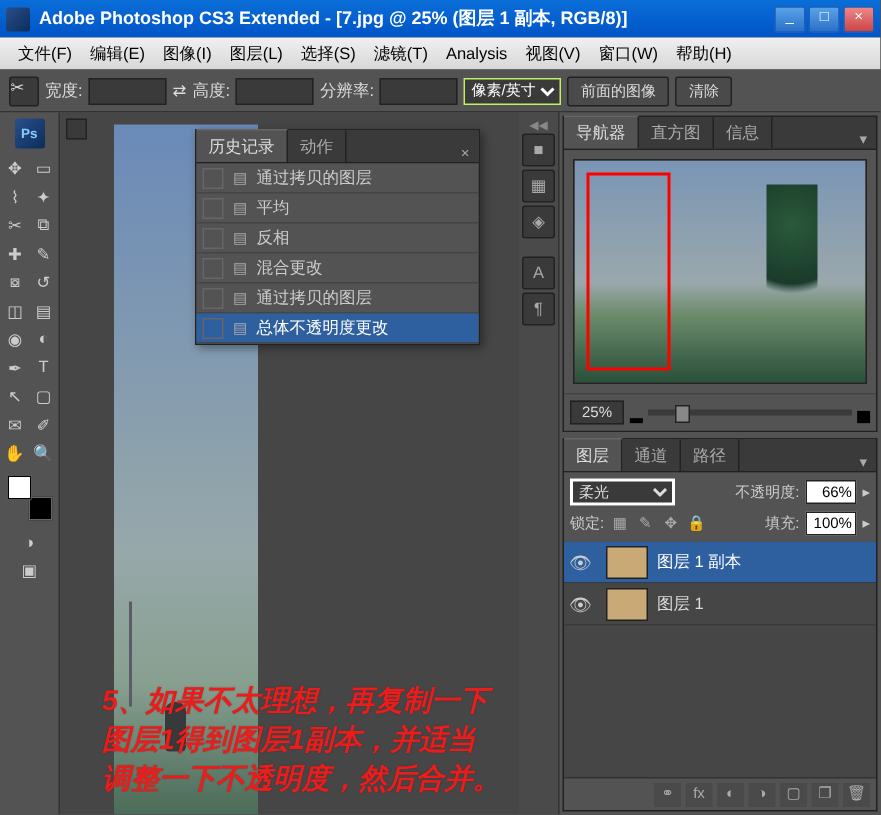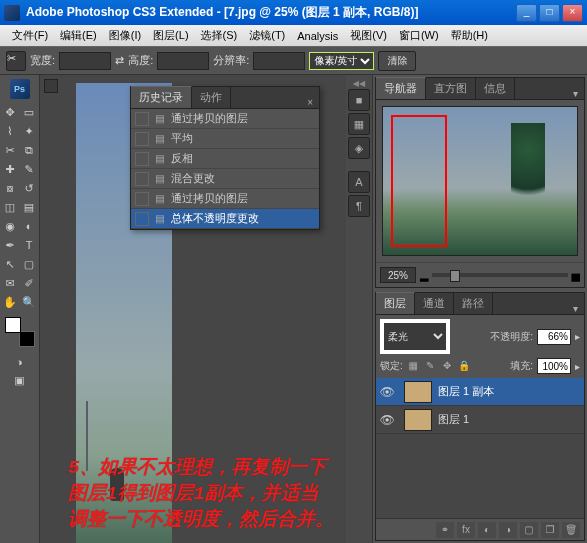--- a/index.html
+++ b/index.html
@@ -23,21 +23,21 @@
 .toolgrid{display:grid;grid-template-columns:18px 18px;gap:1px}
 .tool{width:18px;height:18px;background:#535353;display:flex;align-items:center;justify-content:center;font-size:11px;color:#ccc;cursor:pointer}
 .colors{margin-top:6px;position:relative;width:30px;height:30px}
 .colors .fg{width:16px;height:16px;background:#fff;border:1px solid #000;position:absolute;top:0;left:0}
 .colors .bg{width:16px;height:16px;background:#000;border:1px solid #666;position:absolute;bottom:0;right:0}
 .canvas{flex:1;background:#464646;position:relative;overflow:hidden}
 .canvas .tab{position:absolute;top:4px;left:4px;width:14px;height:14px;background:#3a3a3a;border:1px solid #222}
 .canvas .img{position:absolute;top:8px;left:36px;width:96px;height:508px;background:linear-gradient(180deg,#6a8ab8 0%,#97a8aa 56%,#88a090 73%,#2a503a 100%);overflow:hidden}
 .canvas .img .figure{position:absolute;bottom:90px;left:34px;width:14px;height:33px;background:#37393b;border-radius:6px 6px 3px 3px}
 .canvas .img .pole{position:absolute;bottom:120px;left:10px;width:2px;height:70px;background:#5a5d67}
-.canvas .redtext{position:absolute;top:380px;left:28px;right:4px;color:#eb1c1c;font-size:19px;font-style:italic;font-family:Liberation Mono, monospace;line-height:26px;text-shadow:0 0 1px rgba(0,0,0,.3);font-weight:bold}
+.canvas .redtext{position:absolute;top:380px;left:28px;right:4px;color:#eb1c1c;font-size:19px;font-style:italic;font-family:Liberation Sans, sans-serif;line-height:26px;text-shadow:0 0 1px rgba(0,0,0,.3);font-weight:bold}
 .history{position:absolute;top:86px;left:130px;width:190px;background:#535353;border:1px solid #222;box-shadow:2px 2px 6px rgba(0,0,0,.4)}
 .panel-tabs{height:22px;background:#3a3a3a;display:flex;align-items:flex-end;border-bottom:1px solid #222}
 .panel-tabs .tab{padding:3px 8px;font-size:11px;color:#aaa;background:#3a3a3a;border-right:1px solid #222}
 .panel-tabs .tab.active{background:#535353;color:#ddd;border-top:1px solid #666}
 .panel-tabs .x{margin-left:auto;padding:0 6px;color:#aaa;font-size:10px}
 .hist-body{background:#535353}
 .hist-snap{display:flex;align-items:center;padding:4px;border-bottom:1px solid #444}
 .hist-snap .thumb{width:32px;height:22px;background:linear-gradient(180deg,#6a8ab8,#2a503a);margin-right:6px}
 .hist-snap span{color:#ddd;font-size:11px}
 .hist-item{display:flex;align-items:center;height:20px;padding:0 4px;border-bottom:1px solid #454545}
@@ -55,21 +55,21 @@
 .nav-img{width:196px;height:150px;background:linear-gradient(180deg,#7a95b5 0%,#9aa8ac 55%,#6a8a6a 70%,#2a503a 100%);position:relative;border:1px solid #222}
 .nav-img .tree{position:absolute;right:32px;top:16px;width:34px;height:90px;background:radial-gradient(circle at 50% 30%,#2a5a3a,#1a3a2a 60%,transparent 70%)}
 .nav-img .sel{position:absolute;top:8px;left:8px;width:56px;height:132px;border:2px solid #f00}
 .nav-foot{display:flex;align-items:center;padding:4px;gap:4px;background:#535353;border-top:1px solid #444}
 .nav-foot input{width:36px;height:16px;background:#3a3a3a;border:1px solid #222;color:#ddd;font-size:10px;text-align:center}
 .nav-foot .slider{flex:1;height:4px;background:#3a3a3a;position:relative}
 .nav-foot .slider::after{content:'';position:absolute;left:18px;top:-3px;width:8px;height:10px;background:#888;border:1px solid #222}
 .layers{border:1px solid #222;margin:2px;flex:1;display:flex;flex-direction:column}
 .lay-opts{background:#535353;padding:4px;display:flex;flex-direction:column;gap:4px;font-size:10px;color:#ccc}
 .lay-row{display:flex;align-items:center;gap:4px}
-.lay-row select{height:35px;background:#3a3a3a;border:4px solid #ffffff;color:#ddd;font-size:10px;flex:0 0 70px}
+.lay-row select{height:18px;background:#3a3a3a;border:2px solid #ffffff;color:#ddd;font-size:10px;flex:0 0 70px}
 .lay-row input{width:34px;height:16px;background:#fff;border:1px solid #222;font-size:10px;text-align:right;padding-right:2px}
 .lay-row .ic{width:13px;height:13px;display:inline-block;text-align:center;color:#aaa}
 .lay-list{flex:1;background:#464646;overflow:hidden}
 .layer{display:flex;align-items:center;height:28px;border-bottom:1px solid #3a3a3a}
 .layer.sel{background:#2e5f9e}
 .layer .eye{width:22px;text-align:center;color:#ccc;font-size:12px}
 .layer .thumb{width:28px;height:22px;background:#c9a976;border:1px solid #222;margin:0 6px}
 .layer .name{color:#ddd;font-size:11px}
 .layer.sel .name{color:#fff}
 .lay-foot{height:22px;background:#535353;border-top:1px solid #333;display:flex;align-items:center;justify-content:flex-end;gap:3px;padding:0 4px}
@@ -105,20 +105,21 @@
 <div class="optbar">
   <div class="icon">✂</div>
   <span>宽度:</span>
   <input type="text" value="" style="">
   <span>⇄</span>
   <span>高度:</span>
   <input type="text" value="" style="">
   <span>分辨率:</span>
   <input type="text" value="" style="">
   <select><option>像素/英寸</option></select>
+  <button>前面的图像</button>
   <button>清除</button>
 </div>
 
 <div class="workspace">
   <div class="tools">
     <div class="ps">Ps</div>
     <div class="toolgrid">
       <div class="tool">✥</div>
       <div class="tool">▭</div>
       <div class="tool">⌇</div>

